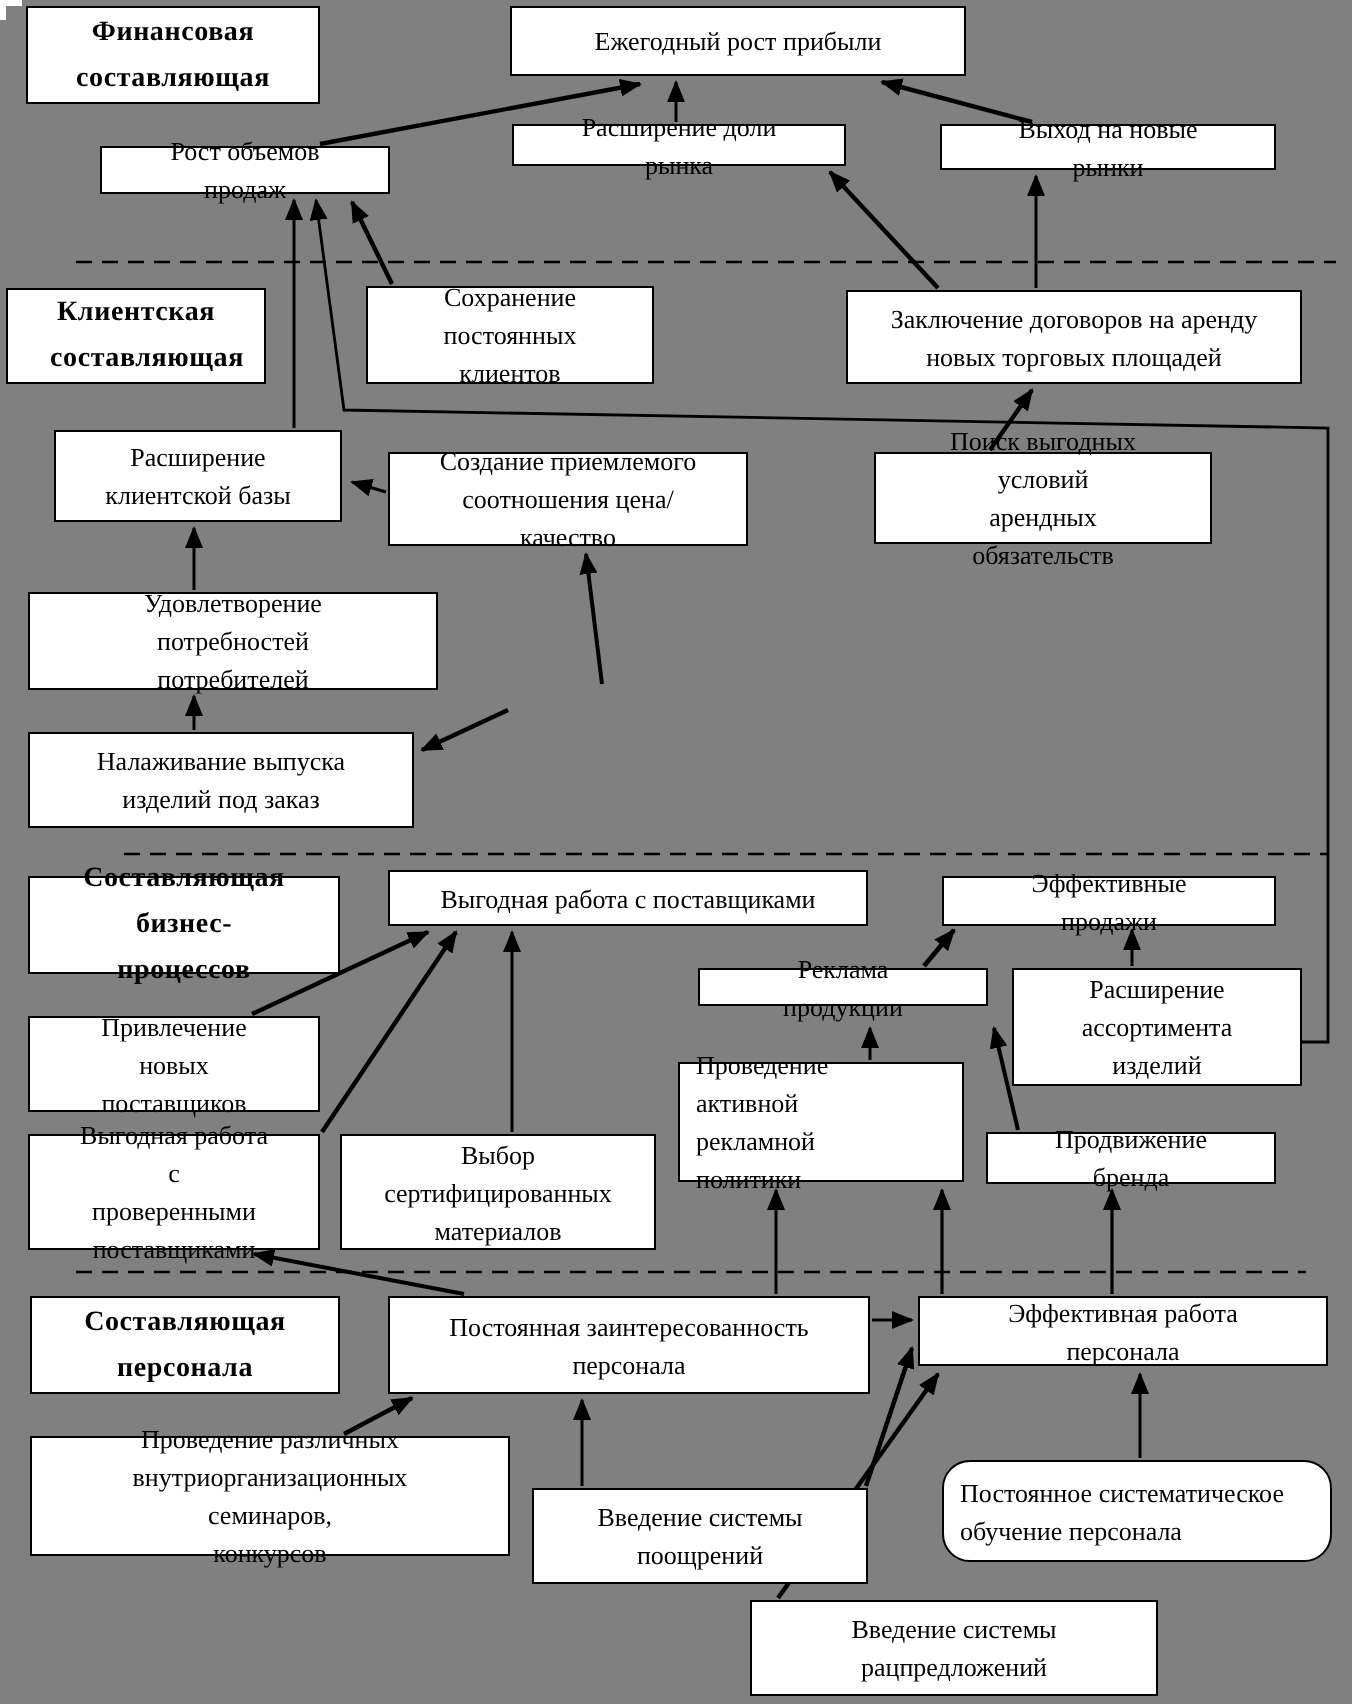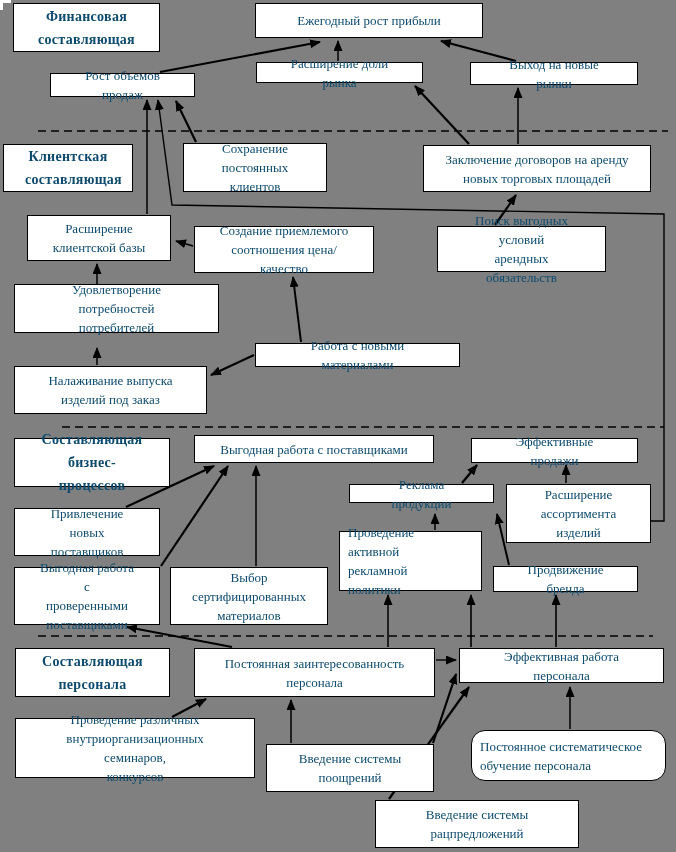--- a/index.html
+++ b/index.html
@@ -14,21 +14,21 @@
   #nodes-layer{position:absolute;left:0;top:0;width:100%;height:100%;z-index:2;}
   .box{
     position:absolute;
     background:#ffffff;
     border:1px solid #000000;
     box-sizing:border-box;
     display:flex;
     align-items:center;
     justify-content:center;
     text-align:center;
-    color:#0c4a6e;
+    color:#000000;
     font-size:13px;
     line-height:19px;
     padding:1px 21px;
   }
   .box span{white-space:pre-line;display:block;width:100%;}
   .box.bold{font-weight:bold;font-size:14px;line-height:23px;letter-spacing:.3px;}
   .box.left{justify-content:flex-start;text-align:left;padding-left:8px;}
   .corner-artifact{position:absolute;background:#ffffff;z-index:3;}
   #corner-h{left:0;top:0;width:11px;height:3px;}
   #corner-v{left:0;top:0;width:3px;height:10px;}
@@ -112,26 +112,23 @@
 клиентской  базы</span>
       </div>
       <div class="box" style="left: 194px; top: 226px; width: 180px; height: 47px;">
         <span>Создание  приемлемого
 соотношения цена/качество</span>
       </div>
       <div class="box" style="left: 410px; top: 226px; width: 169px; height: 46px; margin-left: 27px;">
         <span>Поиск выгодных  условий
 арендных  обязательств</span>
       </div>
-      <div class="box" style="left: 14px; top: 284px; width: 205px; height: 49px;">
+      <div class="box" style="left: 14px; top: 296px; width: 205px; height: 49px;">
         <span>Удовлетворение  потребностей
 потребителей</span>
-      </div>
-      <div class="box" style="left: 255px; top: 343px; width: 205px; height: 24px;">
-        <span>Работа с новыми материалами</span>
       </div>
       <div class="box" style="left: 14px; top: 366px; width: 193px; height: 48px;">
         <span>Налаживание  выпуска
 изделий  под заказ</span>
       </div>
       <div class="box bold" style="left: 14px; top: 438px; width: 156px; height: 49px;">
         <span>Составляющая
 бизнес-процессов</span>
       </div>
       <div class="box" style="left: 194px; top: 435px; width: 240px; height: 28px;">

